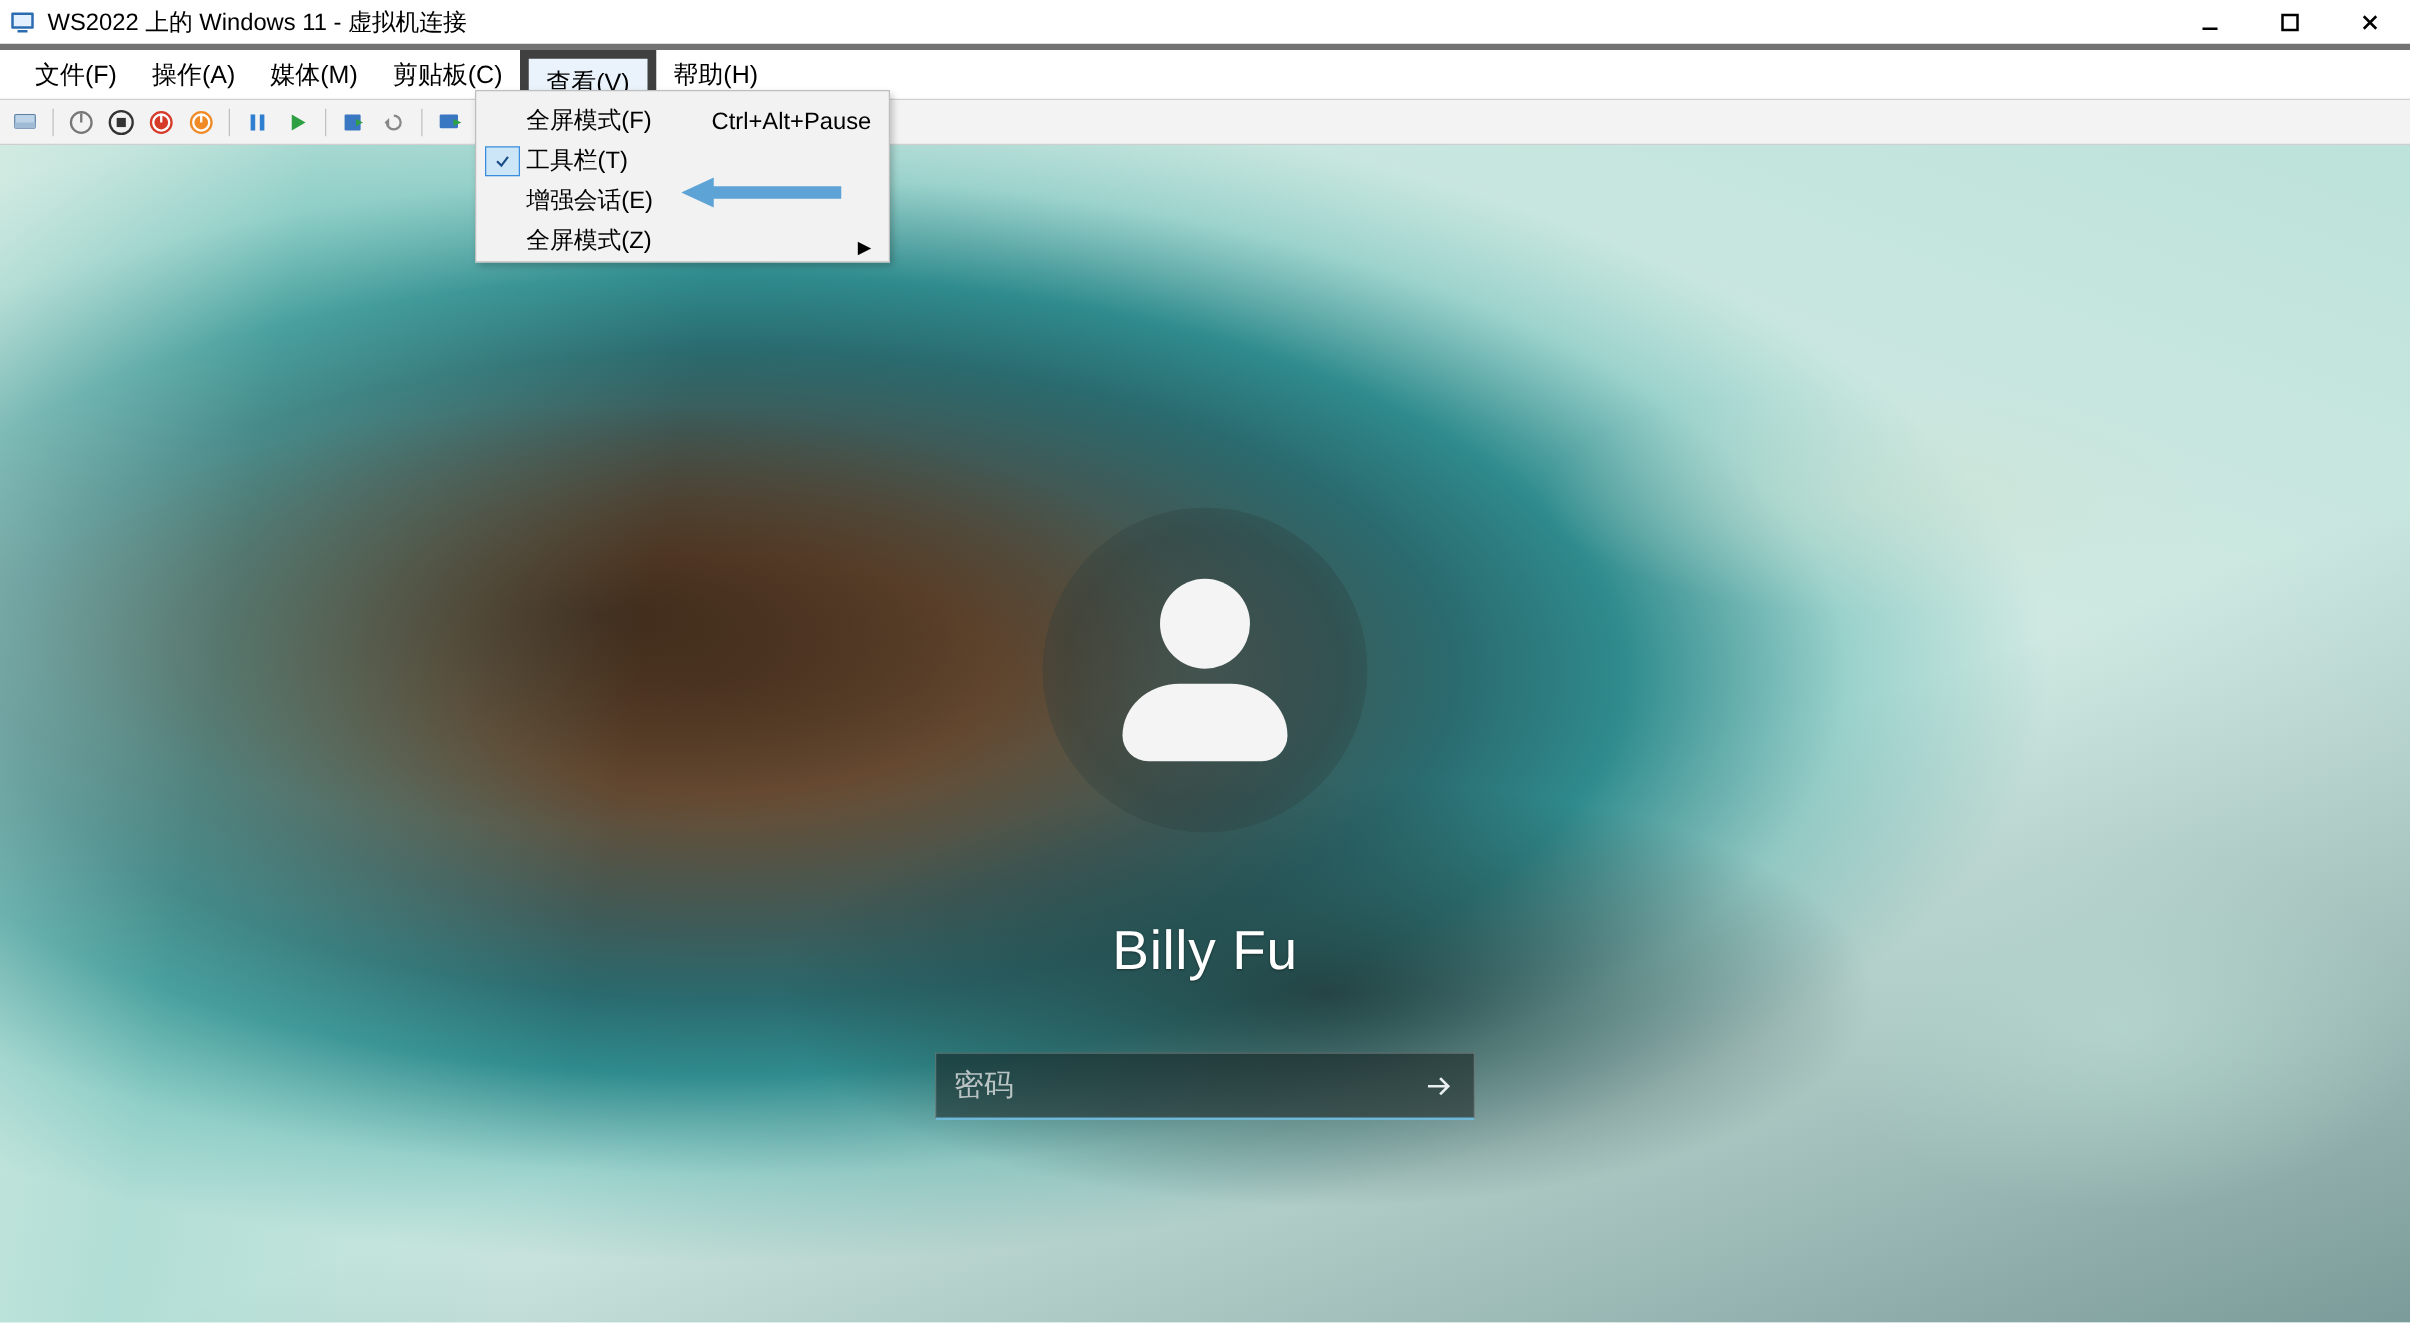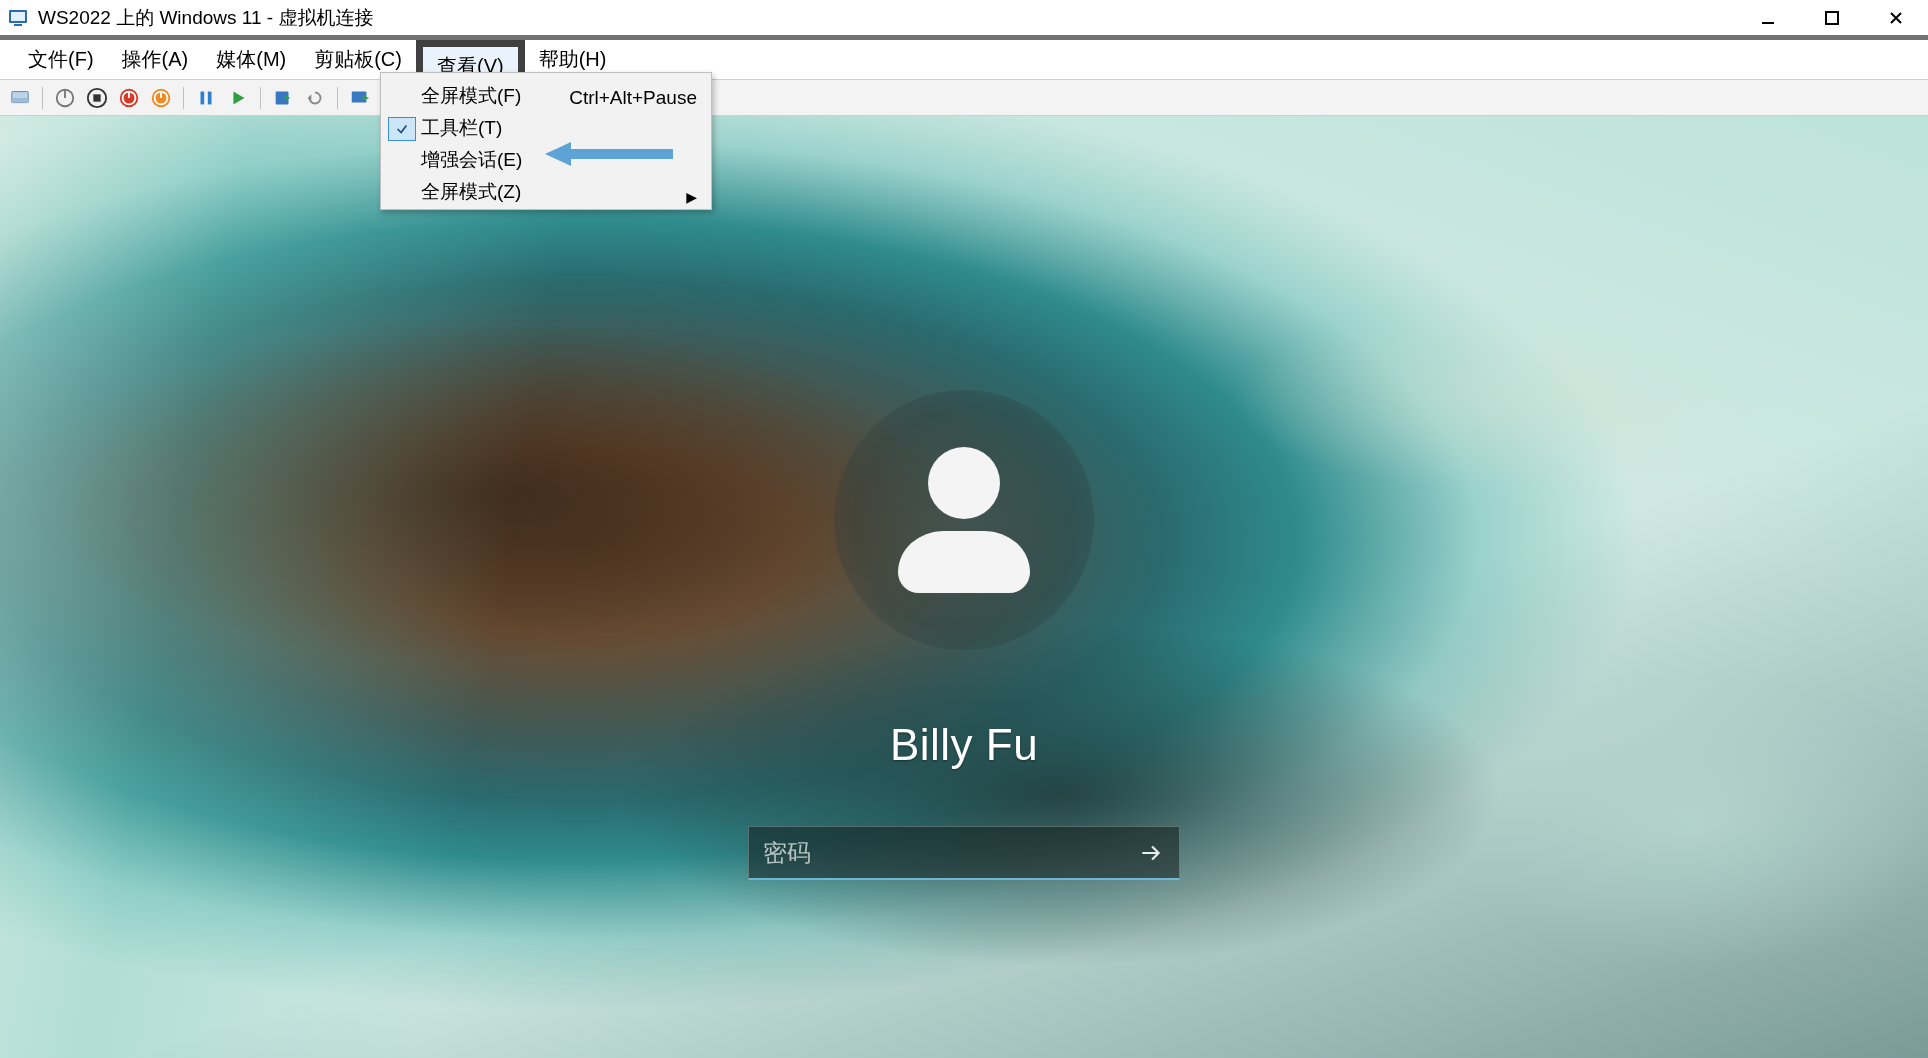--- a/index.html
+++ b/index.html
@@ -147,21 +147,21 @@
       position: absolute; inset: 0;
       background:
         radial-gradient(ellipse 20% 14% at 78% 30%, rgba(205,225,210,0.5) 0%, rgba(205,225,210,0) 70%),
         radial-gradient(ellipse 18% 22% at 88% 75%, rgba(190,225,215,0.55) 0%, rgba(190,225,215,0) 70%),
         linear-gradient(340deg, rgba(20,60,65,0.45) 0%, rgba(20,60,65,0) 40%);
     }
 
     .login {
       position: absolute;
       left: 50%;
-      top: 274px;
+      top: 290px;
       transform: translateX(-50%);
       width: 560px;
       display: flex;
       flex-direction: column;
       align-items: center;
       z-index: 5;
     }
     .login .avatar-bg {
       width: 260px; height: 260px;
       border-radius: 50%;

